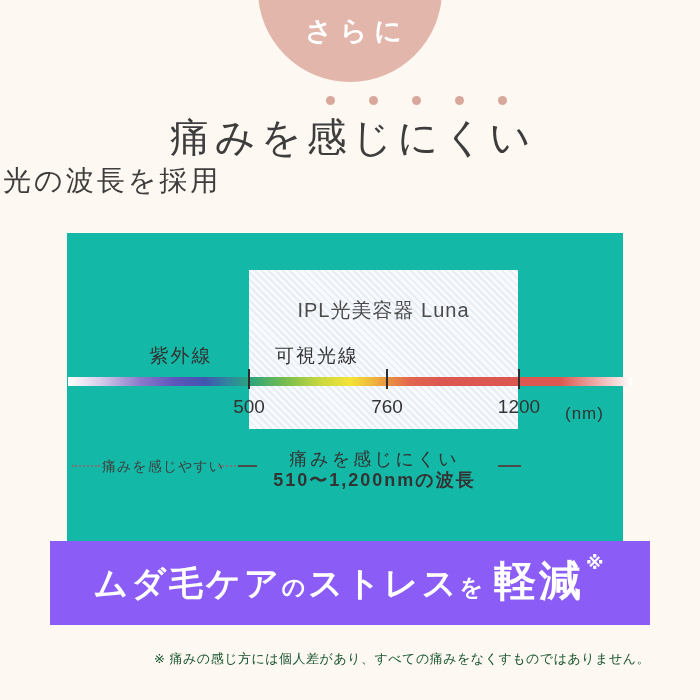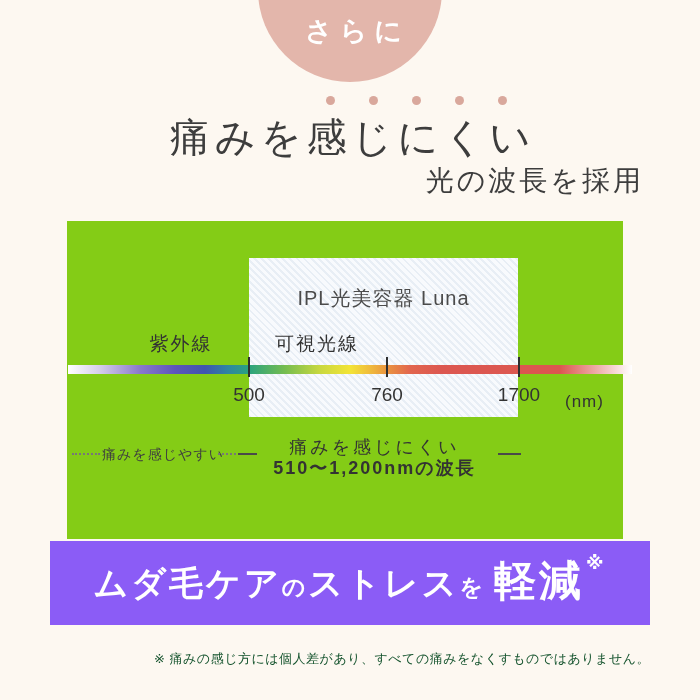--- a/index.html
+++ b/index.html
@@ -19,26 +19,26 @@
     letter-spacing:7px; padding-left:14px; box-sizing:border-box;}
 
   
   .dots{left:326px; top:96px; display:flex; gap:34px;}
   .dot{width:9px; height:9px; border-radius:50%; background:#d9a89c;}
 
   
   .heading{left:0; top:110px; width:700px; text-align:center;
     font-size:40px; font-weight:500; letter-spacing:5px; padding-left:5px;
     box-sizing:border-box; color:#3d3d3d;}
-  .subheading{left:0; top:162px; width:644px; text-align:right;
+  .subheading{left:0; top:162px; width:644px; text-align:left;
     font-size:28px; font-weight:400; letter-spacing:3px; padding-left:3px;
     box-sizing:border-box; color:#3d3d3d;}
 
   
-  .panel{left:67px; top:221px; width:556px; height:318px; background:#84cc16;}
+  .panel{left:67px; top:233px; width:556px; height:318px; background:#14b8a6;}
   .hatch{left:182px; top:37px; width:269px; height:159px;
     background:repeating-linear-gradient(45deg,#e8eef5 0px,#e8eef5 2px,#f8fafd 2px,#f8fafd 5px);}
   .device-label{left:182px; top:64px; width:269px; text-align:center;
     font-size:20px; letter-spacing:1px; color:#4b4b4b;}
   .region-label{top:110px; width:120px; text-align:center;
     font-size:19px; letter-spacing:2px; color:#333333;}
   .region-uv{left:54px;}
   .region-visible{left:190px;}
   .region-ir{left:330px;}
 
@@ -104,21 +104,21 @@
     <div class="abs region-label region-visible">可視光線</div>
     <div class="abs region-label region-uv">紫外線</div>
 
     <div class="abs spectrum-bar" style="background: linear-gradient(90deg, rgb(255, 255, 255) 0%, rgb(213, 205, 234) 5.7%, rgb(138, 121, 203) 12.8%, rgb(93, 85, 187) 19%, rgb(64, 86, 174) 24.3%, rgb(47, 134, 160) 28.4%, rgb(43, 163, 126) 32.1%, rgb(118, 189, 79) 38.5%, rgb(201, 216, 63) 44.7%, rgb(243, 228, 54) 50%, rgb(240, 188, 60) 53.5%, rgb(234, 148, 64) 56.6%, rgb(226, 102, 78) 60.6%, rgb(220, 87, 80) 66%, rgb(220, 87, 80) 87.2%, rgb(255, 255, 255) 100%);"></div>
     <div class="abs tick tick-500"></div>
     <div class="abs tick tick-760"></div>
     <div class="abs tick tick-1200"></div>
 
     <div class="abs tick-label tick-label-500">500</div>
     <div class="abs tick-label tick-label-760">760</div>
-    <div class="abs tick-label tick-label-1200">1700</div>
+    <div class="abs tick-label tick-label-1200">1200</div>
     <div class="abs unit-label">(nm)</div>
 
     <div class="abs seg seg-dotted seg1"></div>
     <div class="abs legend-left">痛みを感じやすい</div>
     <div class="abs seg seg-dotted seg2"></div>
     <div class="abs seg seg-solid seg3"></div>
     <div class="abs legend-right">
       <div class="l1">痛みを感じにくい</div>
       <div class="l2">510〜1,200nmの波長</div>
     </div>

